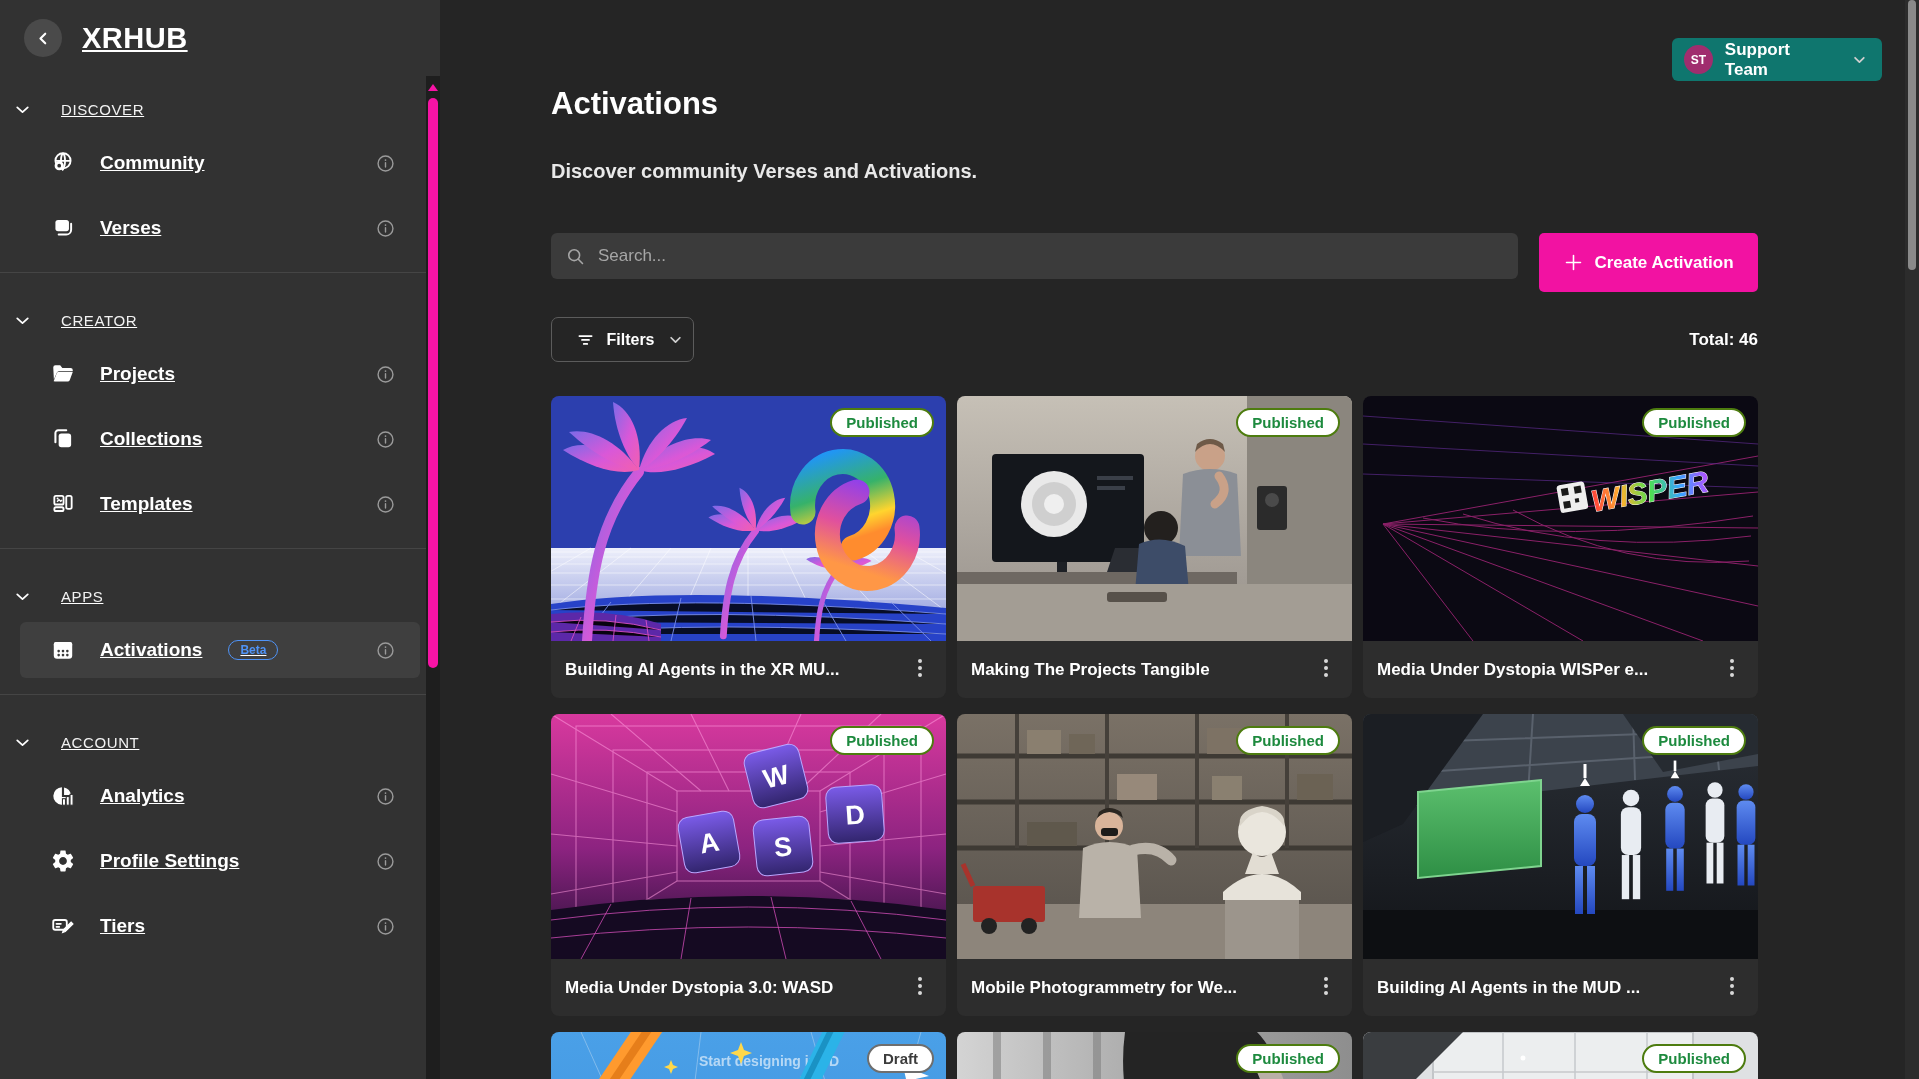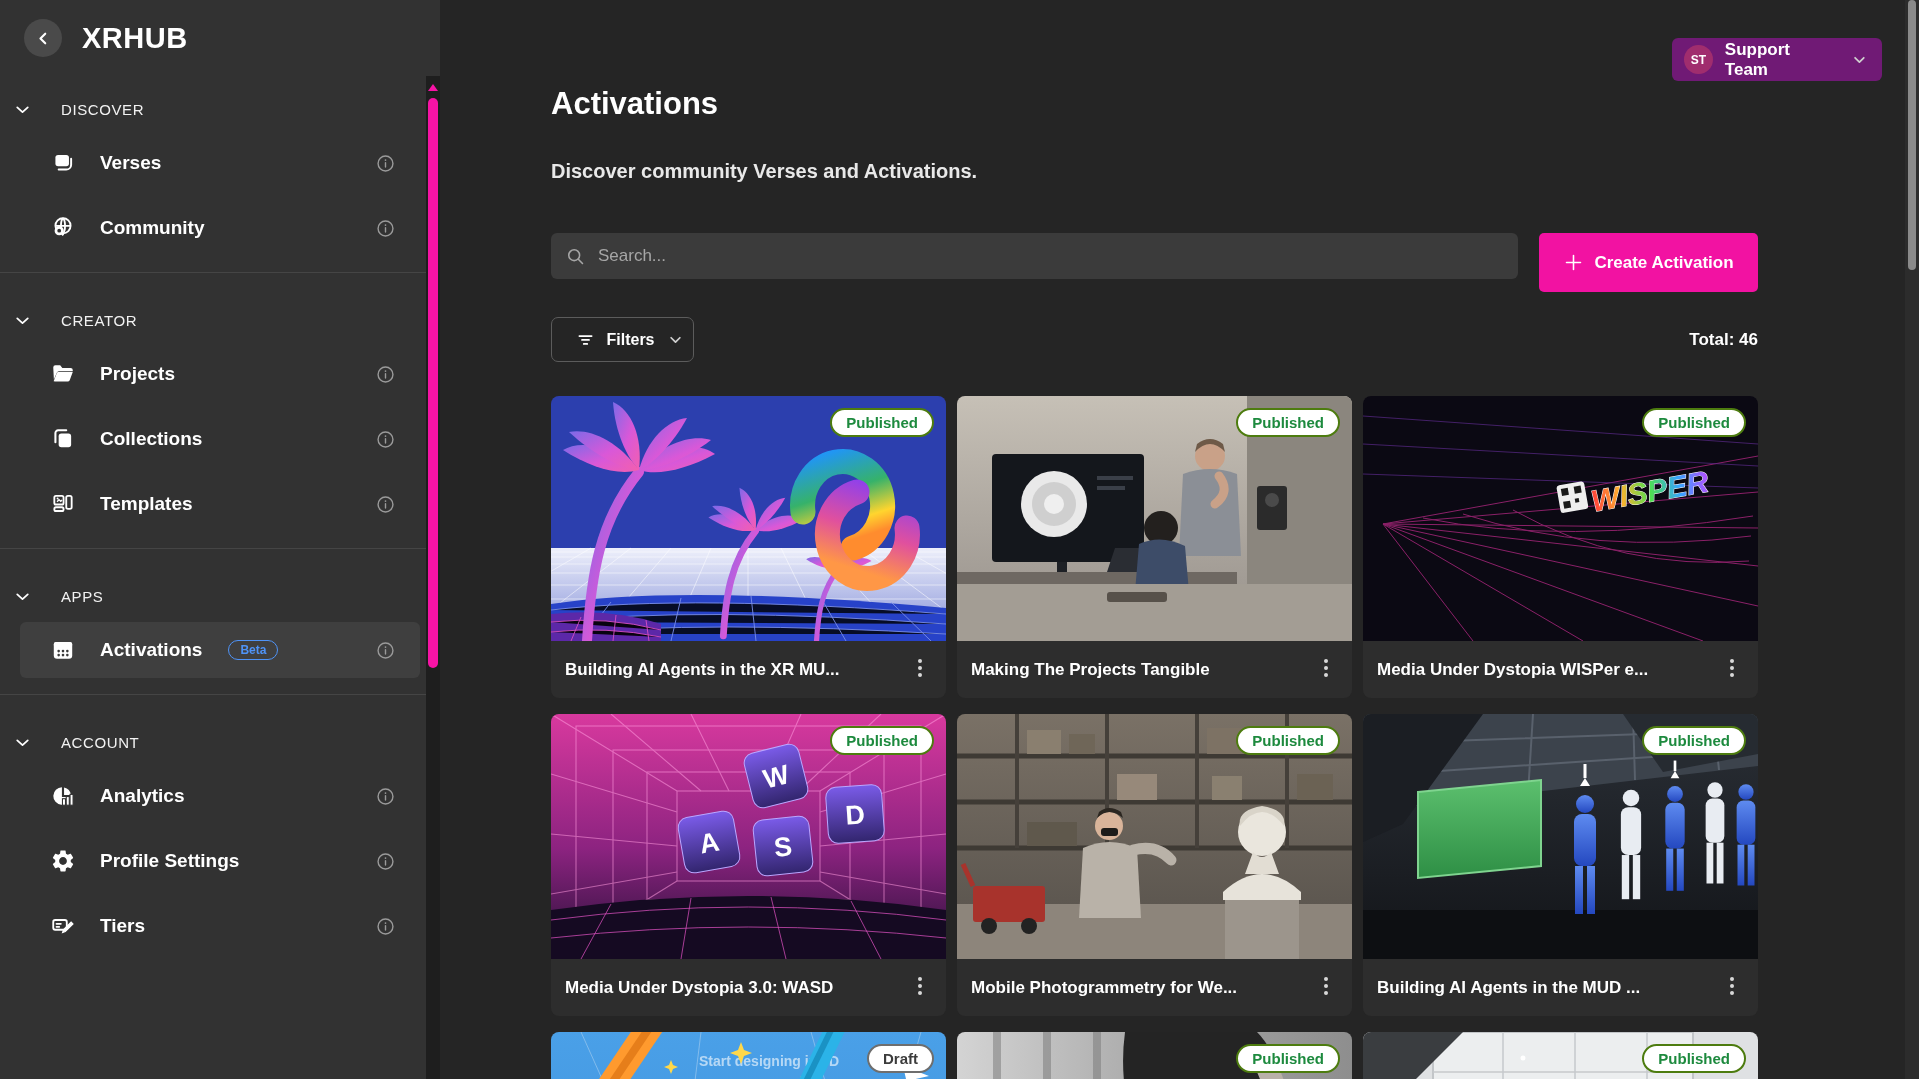--- a/index.html
+++ b/index.html
@@ -2,21 +2,21 @@
 <html><head>
 <meta charset="utf-8">
 <style>
   * { margin:0; padding:0; box-sizing:border-box; }
   html,body { width:1919px; height:1079px; overflow:hidden; background:#252525;
     font-family:"Liberation Sans", sans-serif; color:#fff; }
   .stage { position:relative; width:1919px; height:1079px; overflow:hidden; }
 
   
   .sidebar { position:absolute; left:0; top:0; width:440px; height:1079px;
-    background:#323232; z-index:5; }
+    background:#323232; z-index:5;text-decoration:underline; }
   .sb-header { height:76px; display:flex; align-items:center; gap:20px; padding:0 24px; }
   .back-btn { width:38px; height:38px; border-radius:50%; background:#4a4a4a; border:none;
     display:flex; align-items:center; justify-content:center; cursor:pointer; flex:none; }
   .app-title { font-size:29px; font-weight:700; letter-spacing:.5px; }
   .sb-section { padding:16px 0 14px; }
   .sb-section-header { height:34px; display:flex; align-items:center; gap:28px;
     padding-left:12px; cursor:pointer; }
   .sb-section-label { font-size:15px; letter-spacing:.6px; color:#f2f2f2; }
   .sb-item { height:56px; margin:9px 20px; padding:0 24px 0 30px; display:flex;
     align-items:center; gap:24px; border-radius:6px; cursor:pointer; }
@@ -33,21 +33,21 @@
   .sb-scroll { position:absolute; right:0; top:76px; bottom:0; width:14px; background:#1e1e1e; }
   .sb-scroll-arrow { position:absolute; top:8px; left:2px; width:0; height:0;
     border-left:5px solid transparent; border-right:5px solid transparent;
     border-bottom:7px solid #f613a5; }
   .sb-scroll-thumb { position:absolute; top:22px; left:2px; width:10px; height:570px;
     border-radius:5px; background:#f613a5; }
 
   
   .main { position:absolute; left:440px; top:0; right:0; bottom:0; }
   .user-chip { position:absolute; left:1232px; top:38px; width:210px; height:43px;
-    background:#701a75; border-radius:6px; display:flex; align-items:center; gap:12px;
+    background:#0f766e; border-radius:6px; display:flex; align-items:center; gap:12px;
     padding:0 12px; cursor:pointer; }
   .avatar { width:29px; height:29px; border-radius:50%; background:#a02d6e; color:#fff;
     font-size:12px; font-weight:700; display:flex; align-items:center; justify-content:center; }
   .user-name { font-size:17px; font-weight:700; }
   .content { position:absolute; left:111px; top:0; width:1207px; }
   .page-title { position:absolute; top:86px; font-size:31px; font-weight:700; }
   .page-subtitle { position:absolute; top:160px; font-size:20px; color:#e9e9e9; font-weight:700; }
   .search-row { position:absolute; top:233px; width:1207px; display:flex; gap:21px; }
   .search-box { flex:none; width:967px; height:46px; background:#3b3b3b; border-radius:6px;
     display:flex; align-items:center; gap:12px; padding:0 14px; }
@@ -100,47 +100,47 @@
     <div id="sb-sections">
         <div class="sb-section">
           <div class="sb-section-header">
             <svg class="icon20" viewBox="0 0 24 24" fill="none" stroke="#fff" stroke-width="2" stroke-linecap="round" stroke-linejoin="round">
               <path d="M6 9.5l6 5.5 6-5.5"></path>
             </svg>
             <span class="sb-section-label">DISCOVER</span>
           </div>
           <div class="sb-item">
             <span class="sb-icon">
-              <svg class="icon24" viewBox="0 0 24 24">
-                <rect x="5" y="4.5" width="12.5" height="10.5" rx="2.5" fill="#fff"></rect>
-                <path d="M19.5 8v5.5A4.5 4.5 0 0 1 15 18H8" fill="none" stroke="#fff" stroke-width="1.8" stroke-linecap="round"></path>
+              <svg class="icon24" viewBox="0 0 24 24" fill="none" stroke="#fff" stroke-width="1.7">
+                <circle cx="12" cy="10" r="7"></circle>
+                <path d="M5 10h14M12 3c-2.5 2-2.5 12 0 14M12 3c2.5 2 2.5 12 0 14"></path>
+                <circle cx="8.5" cy="14.5" r="3.4" fill="#323232"></circle>
+                <circle cx="8.5" cy="14.5" r="2.6"></circle>
+                <path d="M10.6 16.8l1.8 1.8" stroke-width="2"></path>
               </svg>
             </span>
-            <span class="sb-item-label">Verses</span>
+            <span class="sb-item-label">Community</span>
             <button class="info-btn">
               <span>
                 <svg class="icon20" viewBox="0 0 24 24" fill="none" stroke="#9a9a9a" stroke-width="1.6" stroke-linecap="round">
                   <circle cx="12" cy="12" r="8.5"></circle>
                   <path d="M12 11v5"></path>
                   <circle cx="12" cy="8" r="1" fill="#9a9a9a" stroke="none"></circle>
                 </svg>
               </span>
             </button>
           </div>
           <div class="sb-item">
             <span class="sb-icon">
-              <svg class="icon24" viewBox="0 0 24 24" fill="none" stroke="#fff" stroke-width="1.7">
-                <circle cx="12" cy="10" r="7"></circle>
-                <path d="M5 10h14M12 3c-2.5 2-2.5 12 0 14M12 3c2.5 2 2.5 12 0 14"></path>
-                <circle cx="8.5" cy="14.5" r="3.4" fill="#323232"></circle>
-                <circle cx="8.5" cy="14.5" r="2.6"></circle>
-                <path d="M10.6 16.8l1.8 1.8" stroke-width="2"></path>
+              <svg class="icon24" viewBox="0 0 24 24">
+                <rect x="5" y="4.5" width="12.5" height="10.5" rx="2.5" fill="#fff"></rect>
+                <path d="M19.5 8v5.5A4.5 4.5 0 0 1 15 18H8" fill="none" stroke="#fff" stroke-width="1.8" stroke-linecap="round"></path>
               </svg>
             </span>
-            <span class="sb-item-label">Community</span>
+            <span class="sb-item-label">Verses</span>
             <button class="info-btn">
               <span>
                 <svg class="icon20" viewBox="0 0 24 24" fill="none" stroke="#9a9a9a" stroke-width="1.6" stroke-linecap="round">
                   <circle cx="12" cy="12" r="8.5"></circle>
                   <path d="M12 11v5"></path>
                   <circle cx="12" cy="8" r="1" fill="#9a9a9a" stroke="none"></circle>
                 </svg>
               </span>
             </button>
           </div>

